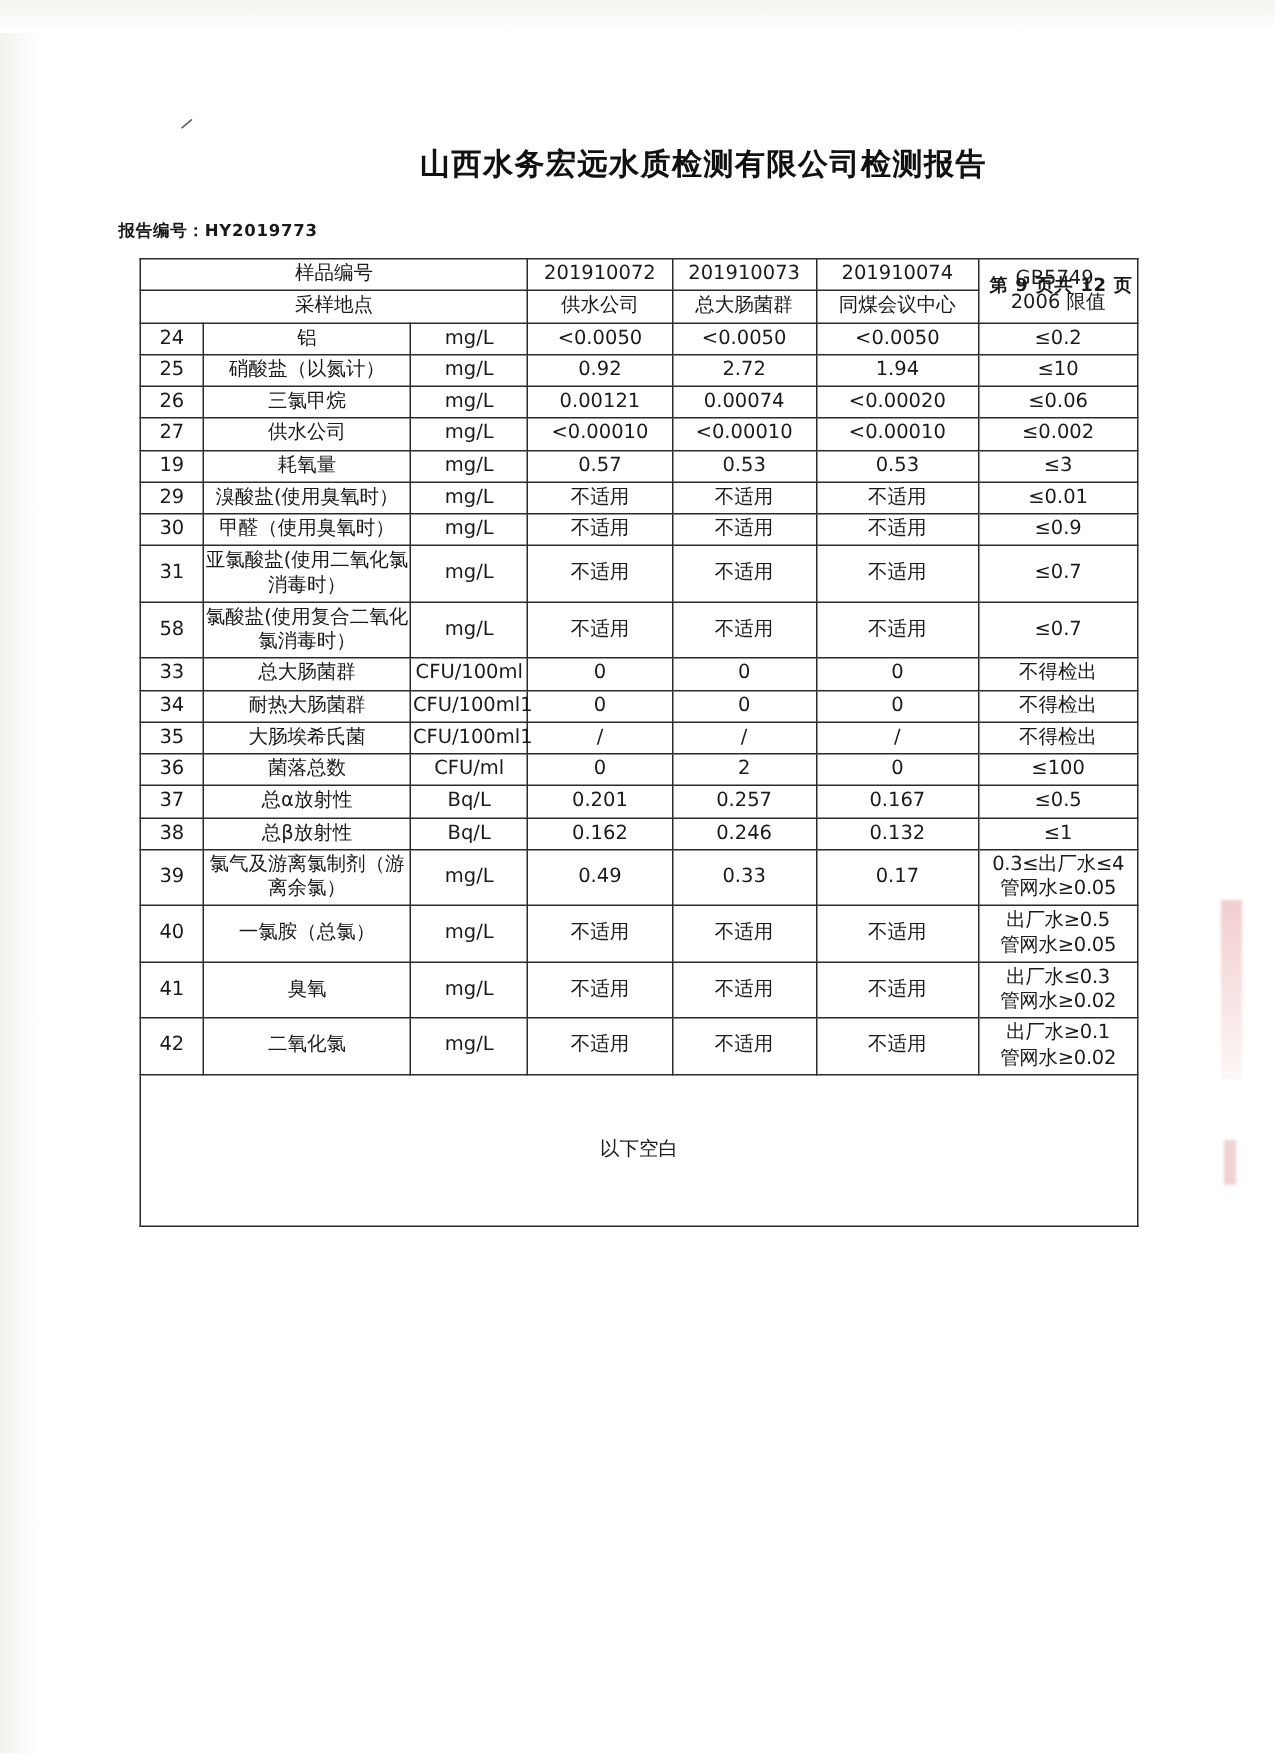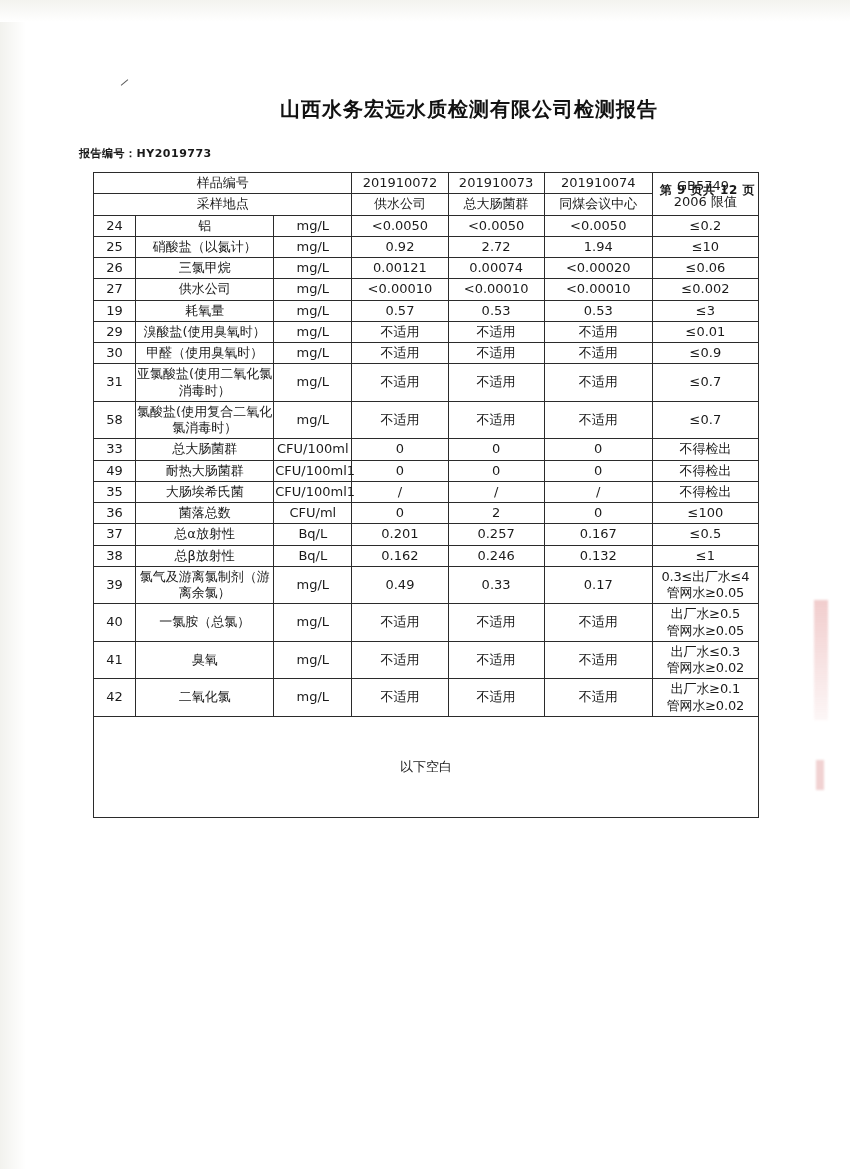--- a/index.html
+++ b/index.html
@@ -278,21 +278,21 @@
         <tr>
           <td class="num">33</td>
           <td class="item">总大肠菌群</td>
           <td class="unit">CFU/100ml</td>
           <td class="val">0</td>
           <td class="val">0</td>
           <td class="val">0</td>
           <td class="lim-cn">不得检出</td>
         </tr>
         <tr>
-          <td class="num">49</td>
+          <td class="num">34</td>
           <td class="item">耐热大肠菌群</td>
           <td class="unit">CFU/100ml1</td>
           <td class="val">0</td>
           <td class="val">0</td>
           <td class="val">0</td>
           <td class="lim-cn">不得检出</td>
         </tr>
         <tr>
           <td class="num">35</td>
           <td class="item">大肠埃希氏菌</td>

